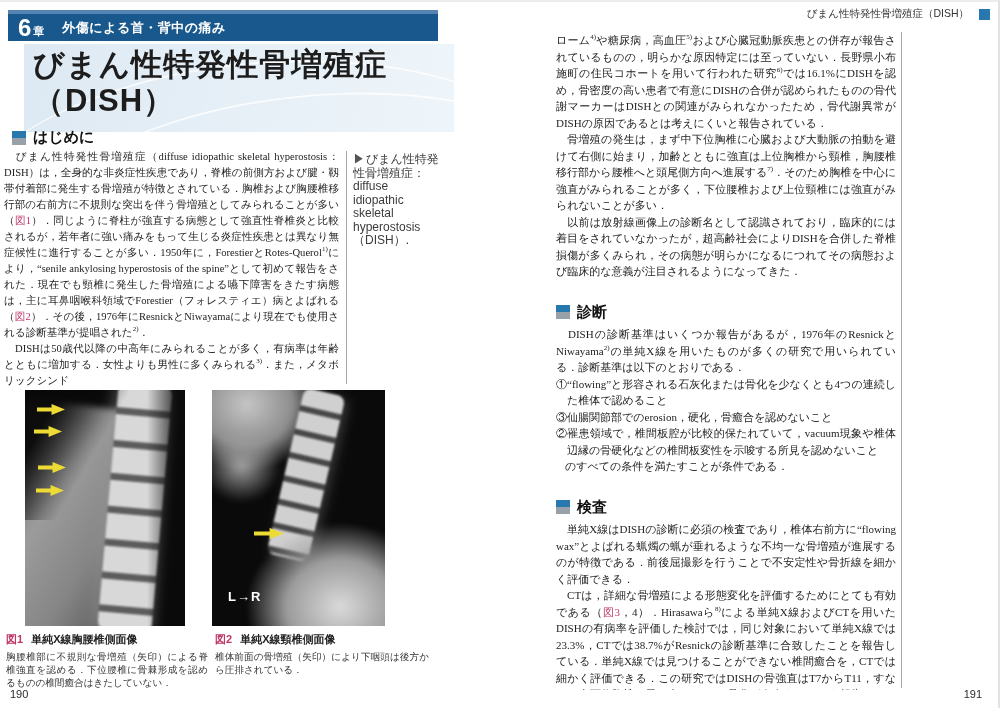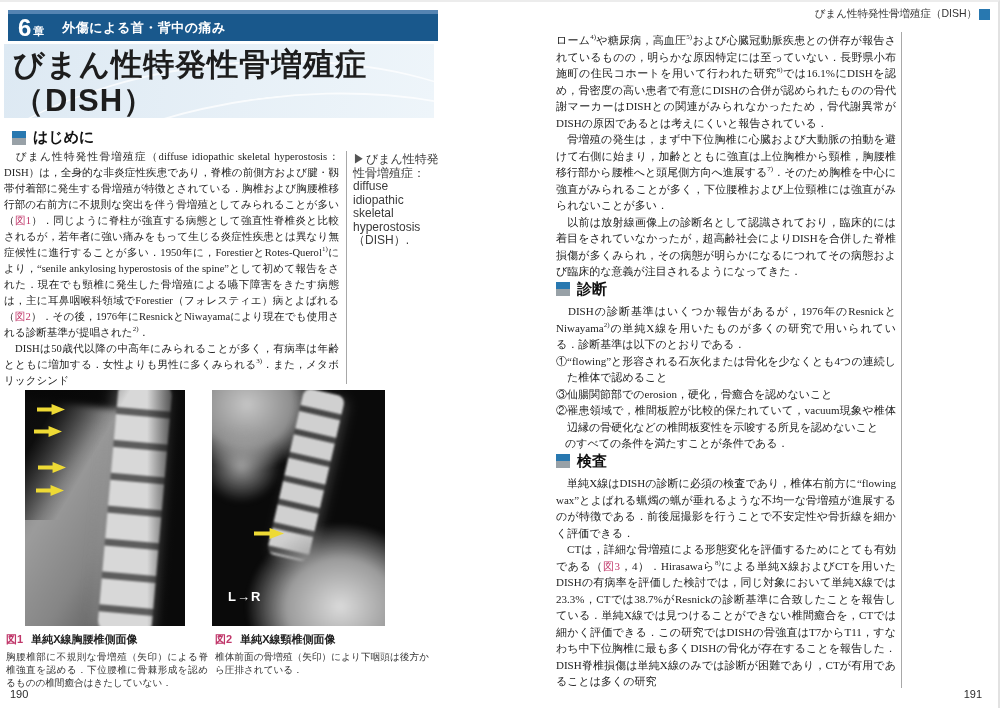--- a/index.html
+++ b/index.html
@@ -8,36 +8,36 @@
             border-top:2px solid #ececec; border-right:2px solid #e2e2e2; }
 
   
   .chapter-band { position:absolute; left:8px; top:8px; width:430px; height:31px;
                   background:#19588c; border-top:4px solid #5584b2; color:#fff;
                   display:flex; align-items:center; }
   .chapter-num { font-size:24px; font-weight:bold; line-height:1; margin-left:10px; }
   .chapter-unit { font-size:11px; font-weight:bold; margin:8px 0 0 2px; }
   .chapter-title { font-size:13px; font-weight:bold; margin-left:18px; letter-spacing:0.5px; }
 
-  .title-block { position:absolute; left:4px; top:42px; width:430px; height:74px;
+  .title-block { position:absolute; left:24px; top:42px; width:430px; height:88px;
                  background:linear-gradient(100deg,#dde9f3 0%, #e7f0f7 55%, #eef5fa 100%);
                  overflow:hidden; }
   .wave { position:absolute; width:640px; height:320px; border-radius:50%;
           border-top:2px solid rgba(255,255,255,0.75); }
   .wave.w1 { left:-80px; top:18px; transform:rotate(-5deg); }
   .wave.w2 { left:-40px; top:52px; transform:rotate(-7deg); }
   .title-text { position:relative; padding:3px 0 0 9px; font-weight:bold; color:#1d1d1d;
                 font-size:31px; line-height:36px; letter-spacing:1px; }
 
   .section-heading { display:flex; align-items:center; gap:7px;
                      font-size:15px; font-weight:bold; color:#111; }
   .section-heading.abs { position:absolute; }
   .section-icon { width:14px; height:14px; flex:0 0 14px;
                   background:linear-gradient(to bottom,#2878b0 0 50%, #98a1a7 50% 100%); }
-  .section-heading.in-flow { margin:1px 0 6px; }
+  .section-heading.in-flow { margin:24px 0 6px; }
 
   .body-col-left { position:absolute; left:4px; top:147px; width:335px; height:239px; overflow:hidden;
                    font-family:"Liberation Serif","DejaVu Serif",serif;
                    font-size:10.6px; line-height:16px; color:#222; text-align:justify; }
   .jp { margin:0; }
   .figref { color:#c0376a; }
   sup.cit { font-size:7px; vertical-align:super; line-height:0; }
 
   .col-rule-left { position:absolute; left:346px; top:149px; width:1px; height:233px; background:#a8a8a8; }
   .margin-note { position:absolute; left:353px; top:151px; width:86px;
@@ -85,21 +85,21 @@
   .figcap2 { left:215px; width:214px; }
   .fig-cap-head { display:flex; gap:8px; font-size:11px; font-weight:bold; color:#222; margin-bottom:3px; }
   .fig-label { color:#c0376a; }
   .fig-cap-body { font-size:9.6px; line-height:13px; color:#333; text-align:justify; }
 
   .pagenum { position:absolute; bottom:8px; font-size:11px; color:#2a2a2a; }
   .pagenum.pl { left:10px; }
   .pagenum.pr { right:16px; }
 
   
-  .running-head { position:absolute; top:5px; right:8px; display:flex; align-items:center; gap:2px;
+  .running-head { position:absolute; top:5px; right:8px; display:flex; align-items:center; gap:10px;
                   font-size:10.5px; color:#333; }
   .running-square { width:11px; height:11px; background:#2878b0; }
 
   .col-rule-right { position:absolute; left:901px; top:30px; width:1px; height:656px; background:#a8a8a8; }
 
   .body-col-right { position:absolute; left:556px; top:30px; width:340px; height:658px; overflow:hidden;
                     font-family:"Liberation Serif","DejaVu Serif",serif;
                     font-size:11px; line-height:16.5px; color:#222; text-align:justify; }
   .diag-item { padding-left:1em; text-indent:-1em; }
   .diag-item.no-hang { padding-left:0; text-indent:0;margin-left:9px; }

